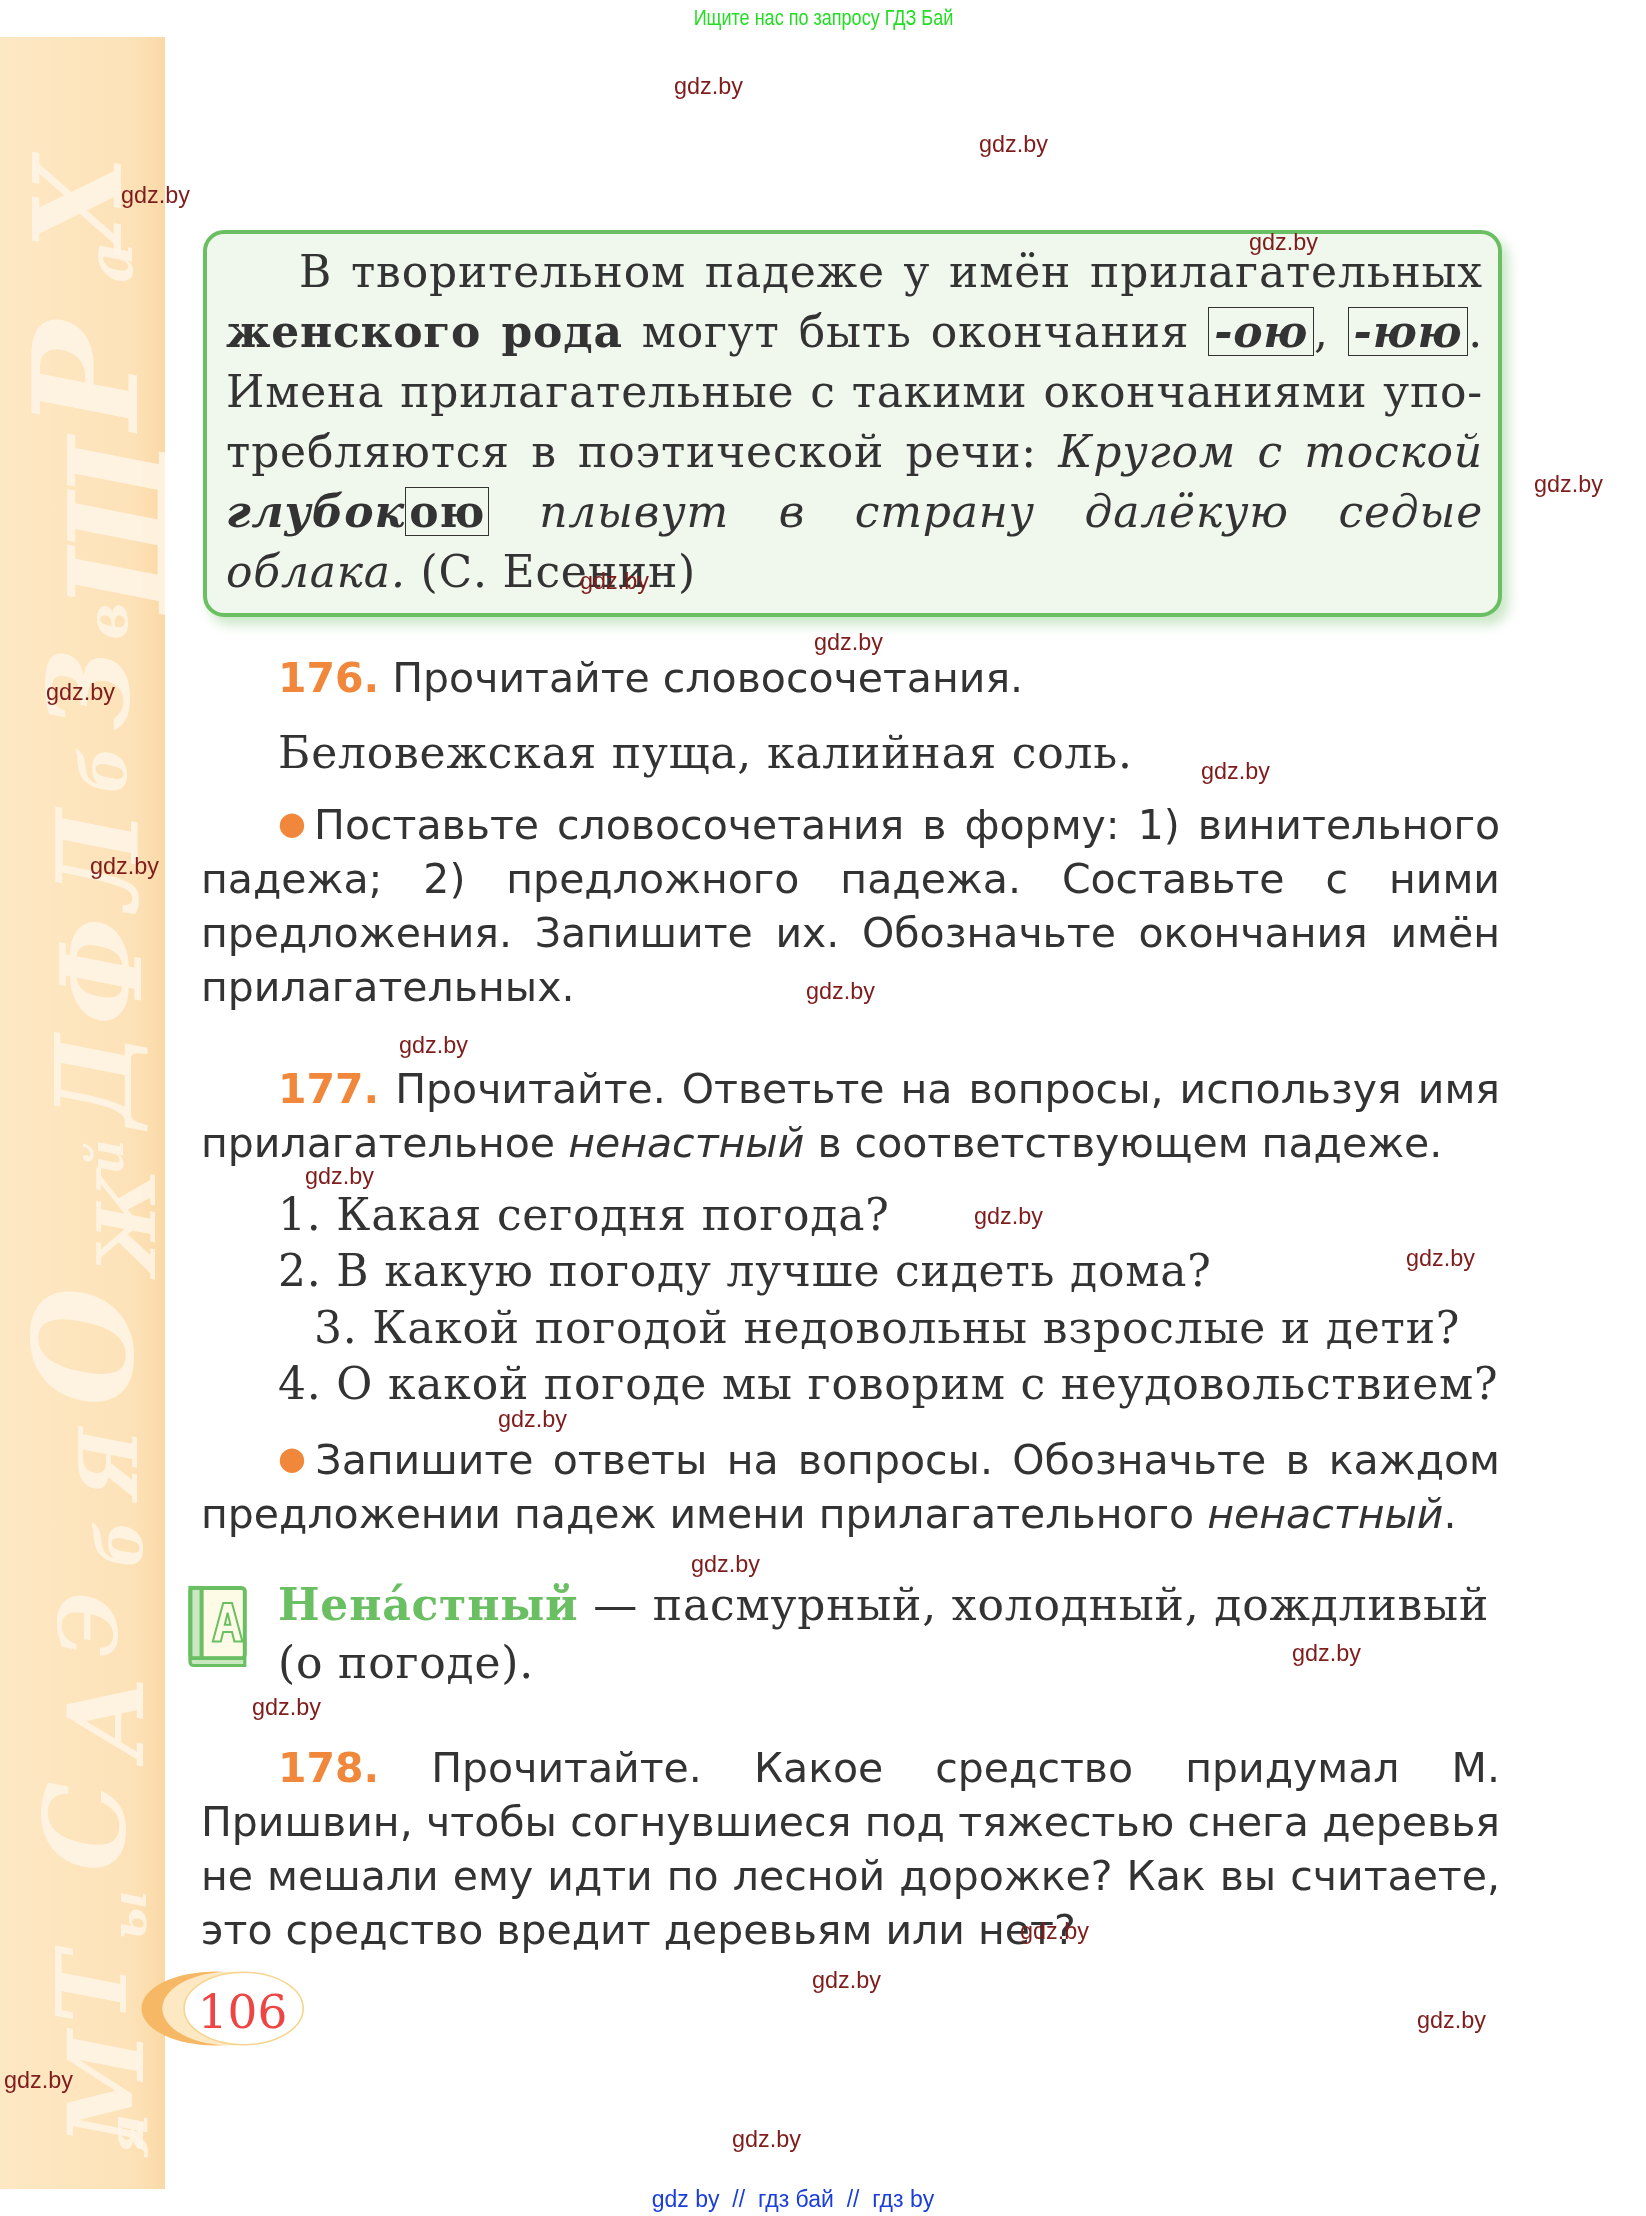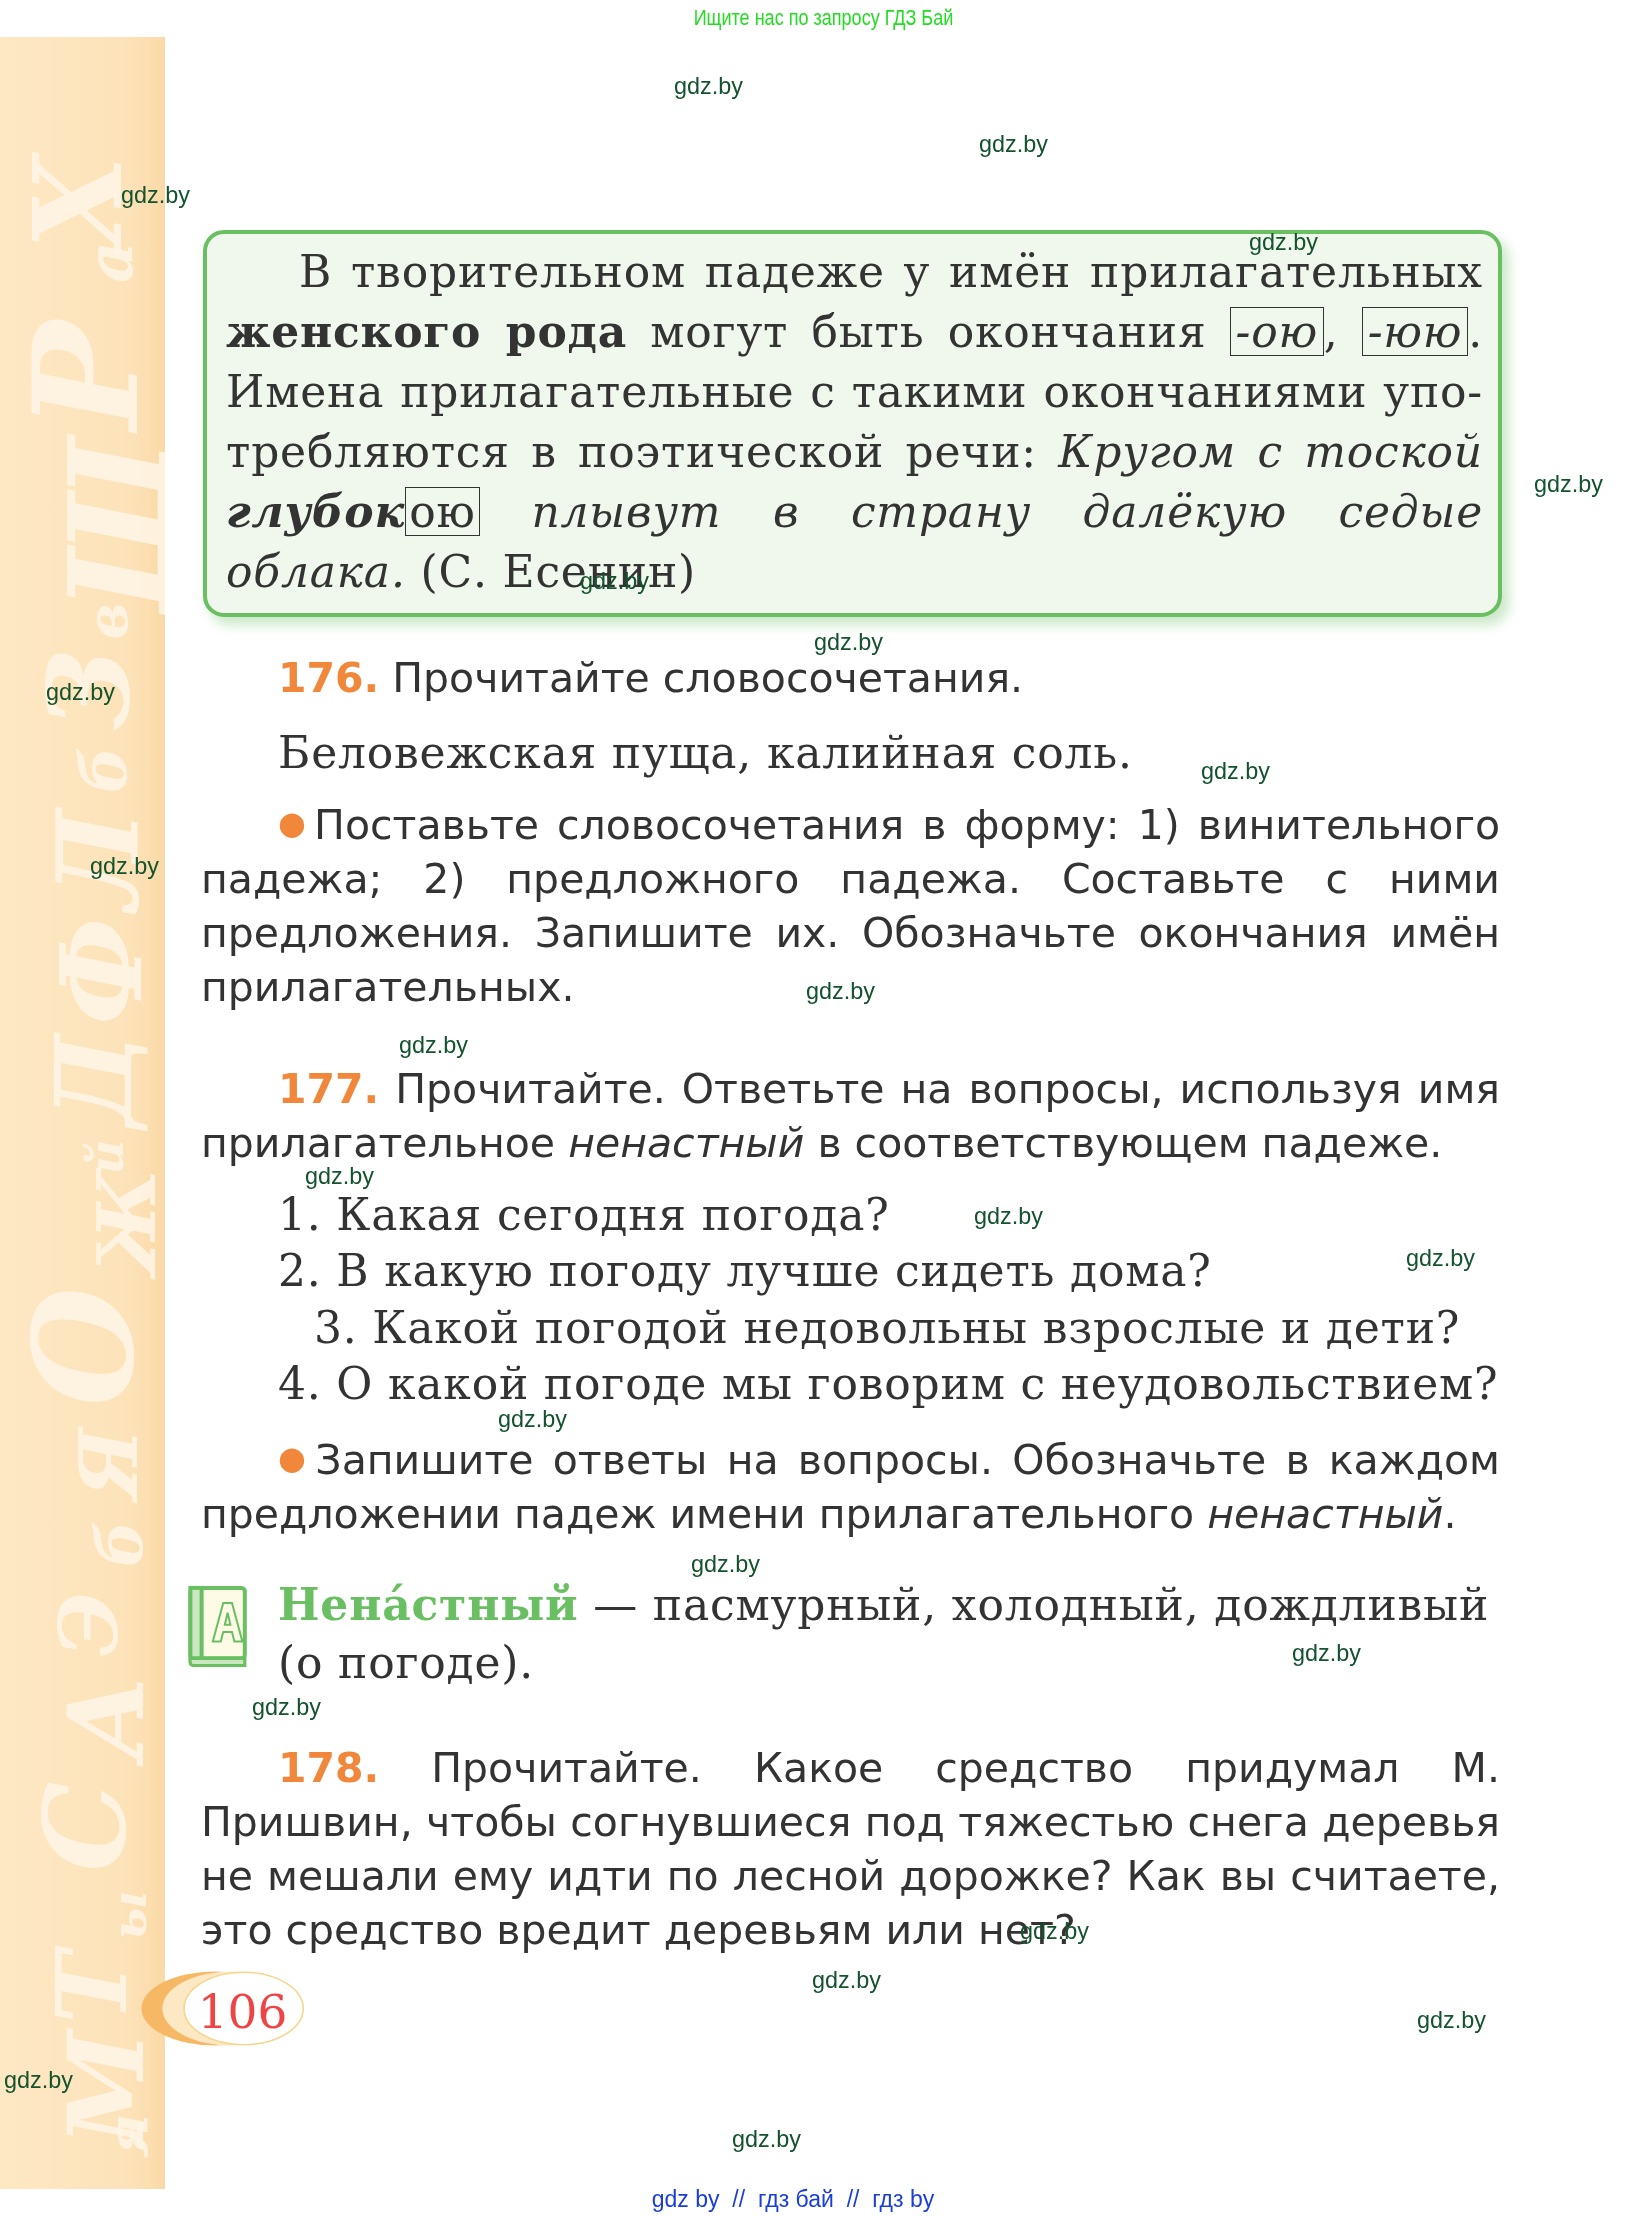--- a/index.html
+++ b/index.html
@@ -20,39 +20,39 @@
       overflow:hidden;
     }
     .strip-letter {
       position:absolute; color:#fff6e8; opacity:0.85;
       font-family:"DejaVu Serif", serif; font-weight:bold; font-style:italic;
       transform:rotate(-90deg); transform-origin:center center;
       white-space:nowrap; line-height:1;
     }
     .wm {
       position:absolute; font-family:"Liberation Sans", sans-serif; font-size:23.4px;
-      color:#14532d; white-space:nowrap;text-align:center;
+      color:#7f1d1d; white-space:nowrap;text-align:center;
     }
     .rule-box {
       position:absolute; left:203px; top:230px; width:1299px; height:387px;
       background:#f0f7ec; border:4.8px solid #6abf62; border-radius:21px;
       box-shadow:6.4px 8px 11.3px rgba(110,190,100,0.35);
       box-sizing:border-box;
     }
     .rule-text {
       position:absolute; left:226px; top:242px; width:1257px;
       font-family:"DejaVu Serif", serif; font-size:44px; line-height:60px;
       color:#333333; text-align:justify; letter-spacing:0.8px;
     }
     .rule-text .indent { display:inline-block; width:73px; }
     .rule-text b { font-weight:bold; }
     .rule-text i { font-style:italic; }
     .ending-box {
       display:inline-block; border:1.6px solid #333; padding:0 4.8px; line-height:47px;
-      font-weight:normal; font-style:italic;
+      font-weight:bold; font-style:italic;
     }
     .ending-box.plain { font-style:normal; padding:0 3.2px; }
     .ex-num { color:#f0873a; font-weight:bold; }
     .sans-block {
       position:absolute; font-family:"DejaVu Sans", sans-serif; font-size:41px;
       line-height:54px; color:#333333; text-align:justify;
     }
     .serif-line {
       position:absolute; font-family:"DejaVu Serif", serif; font-size:44px;
       color:#333333; white-space:nowrap; letter-spacing:0.8px;

